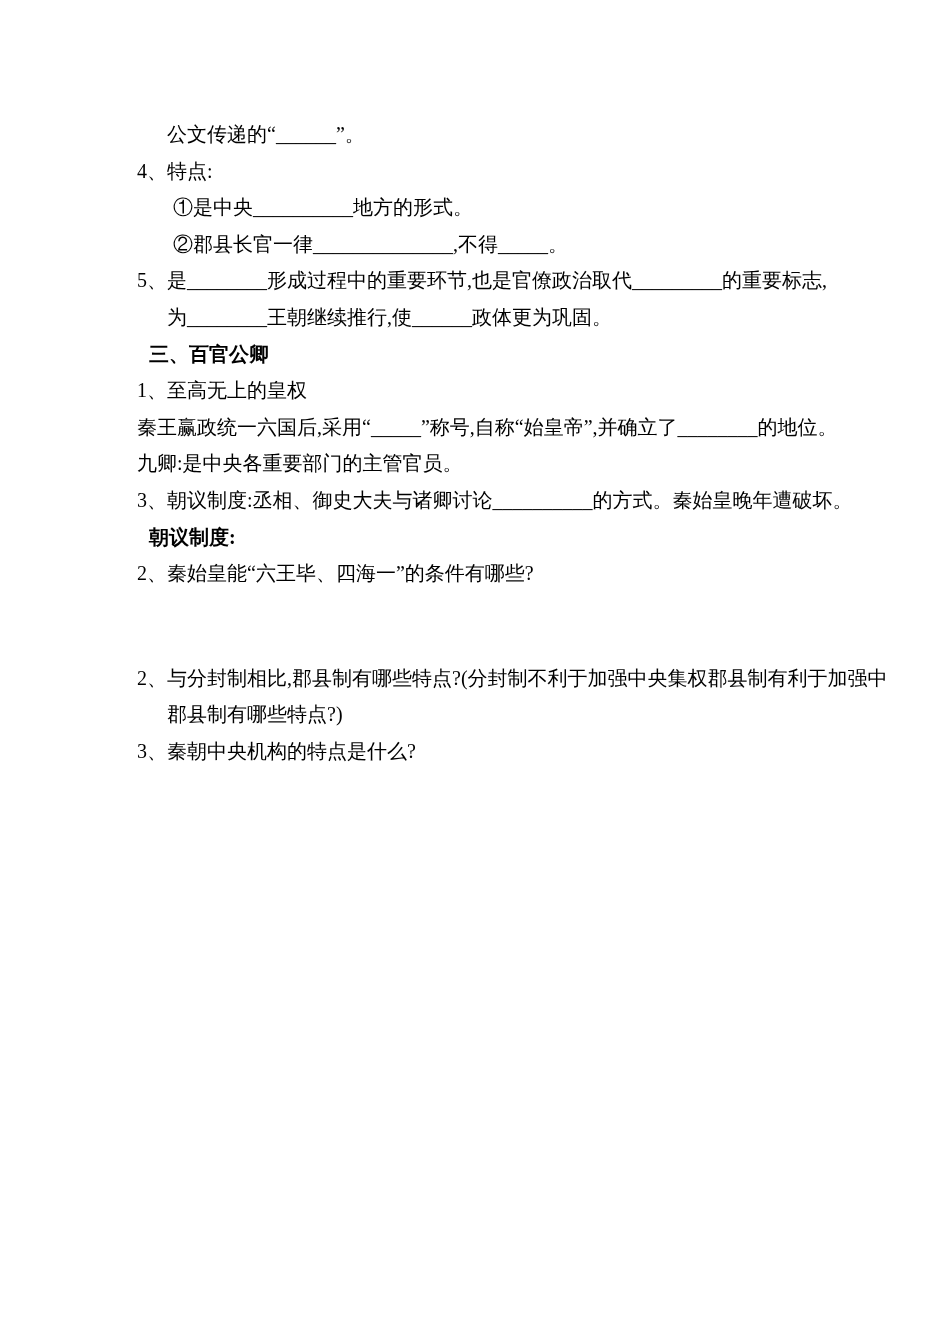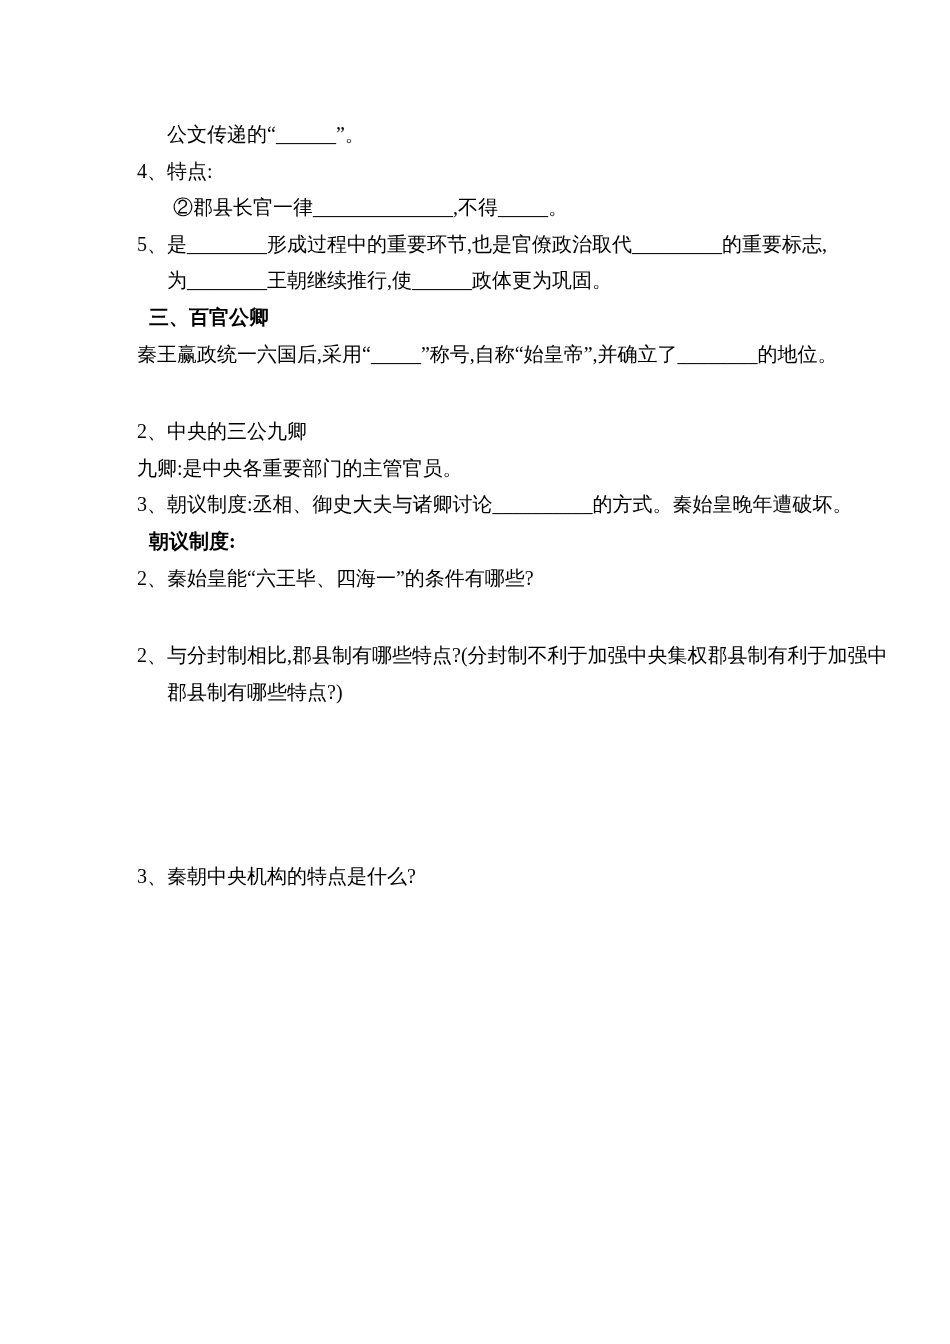--- a/index.html
+++ b/index.html
@@ -23,35 +23,36 @@
   .ln {
     margin: 0;
     padding: 0;
     white-space: nowrap;
     font-weight: normal;
   }
   .ind1 { padding-left: 30px; }   
   .ind2 { padding-left: 36px; }   
   .bold { font-weight: 700; margin-left: 12px; }
   .gap-a { margin-top: 41px; }    
-  .gap-b { margin-top: 41px; }   
-  .gap-c { margin-top: 148px; }   
+  .gap-b { margin-top: 68px; }   
+  .gap-c { }   
 </style>
 </head>
 <body>
 
 <div class="page">
   <p class="ln ind1">公文传递的“______”。</p>
   <p class="ln">4、特点:</p>
+  <p class="ln ind2">①是中央__________地方的形式。</p>
   <p class="ln ind2">②郡县长官一律______________,不得_____。</p>
   <p class="ln">5、是________形成过程中的重要环节,也是官僚政治取代_________的重要标志,</p>
   <p class="ln ind1">为________王朝继续推行,使______政体更为巩固。</p>
   <p class="ln bold">三、百官公卿</p>
+  <p class="ln">1、至高无上的皇权</p>
   <p class="ln">秦王赢政统一六国后,采用“_____”称号,自称“始皇帝”,并确立了________的地位。</p>
-  <p class="ln gap-a">2、中央的三公九卿</p>
   <p class="ln">九卿:是中央各重要部门的主管官员。</p>
   <p class="ln">3、朝议制度:丞相、御史大夫与诸卿讨论__________的方式。秦始皇晚年遭破坏。</p>
   <p class="ln bold">朝议制度:</p>
   <p class="ln">2、秦始皇能“六王毕、四海一”的条件有哪些?</p>
   <p class="ln gap-b">2、与分封制相比,郡县制有哪些特点?(分封制不利于加强中央集权郡县制有利于加强中</p>
   <p class="ln ind1">郡县制有哪些特点?)</p>
   <p class="ln gap-c">3、秦朝中央机构的特点是什么?</p>
 </div>
 
 </body></html>

